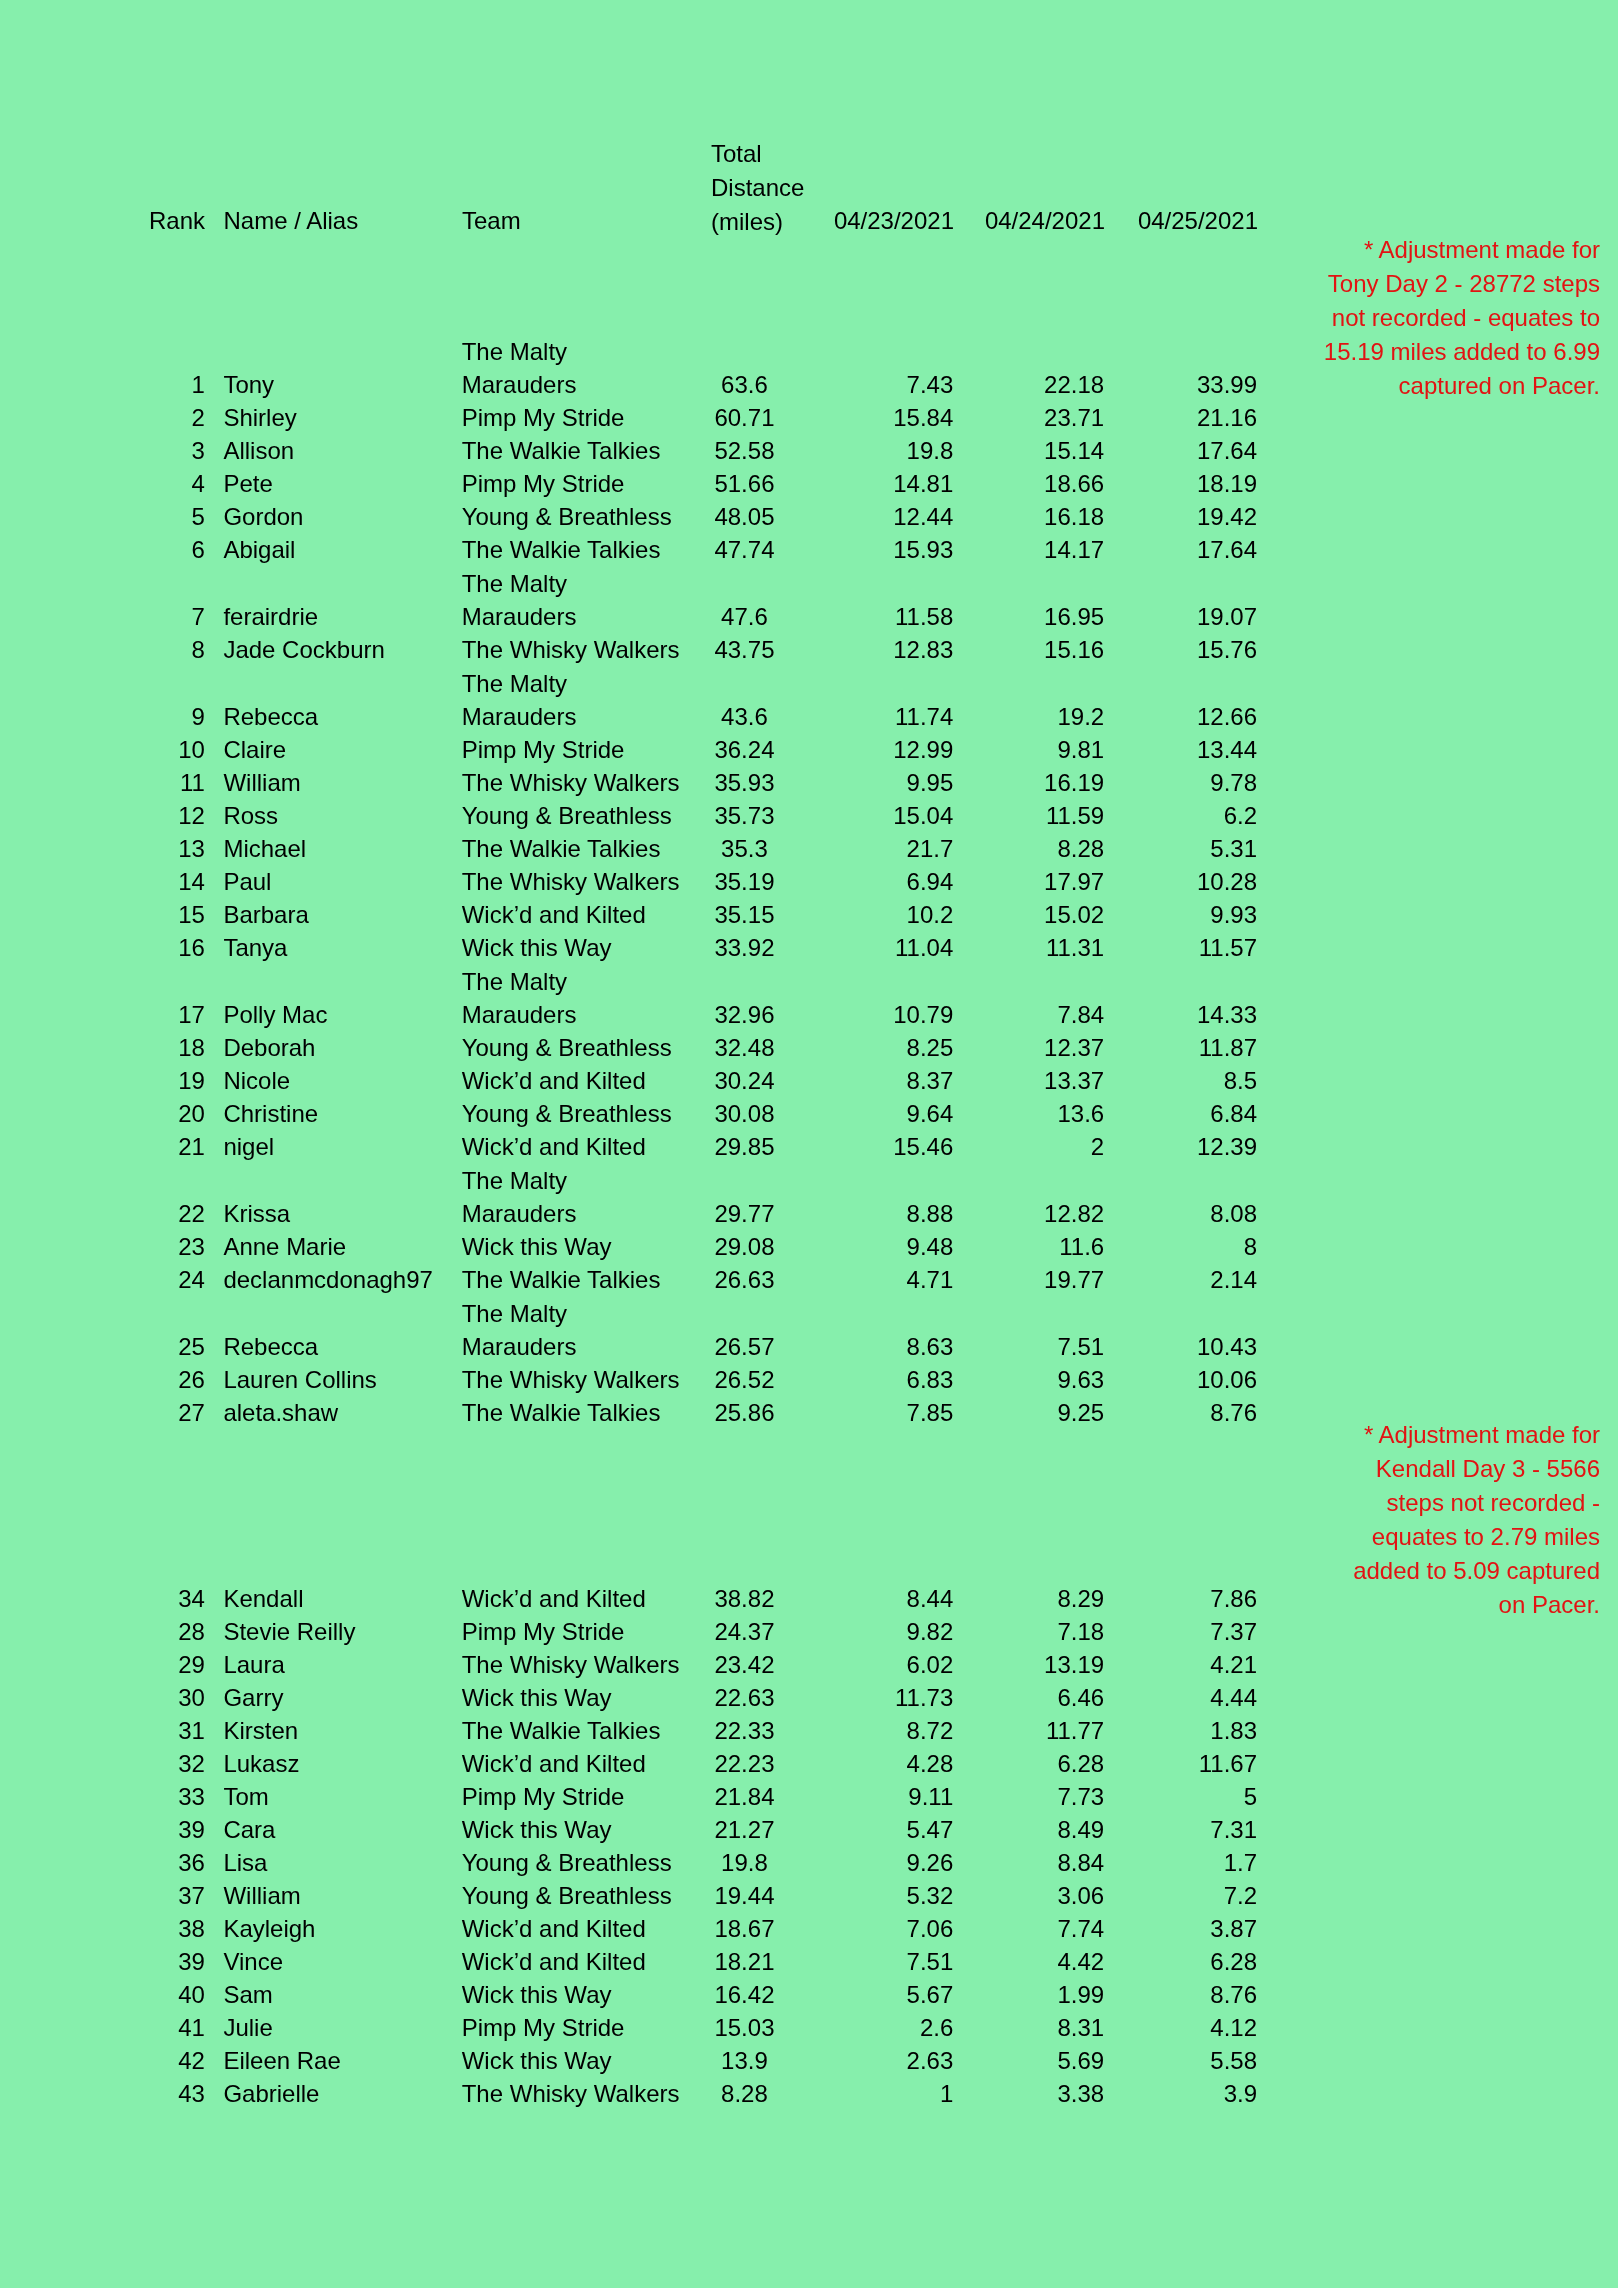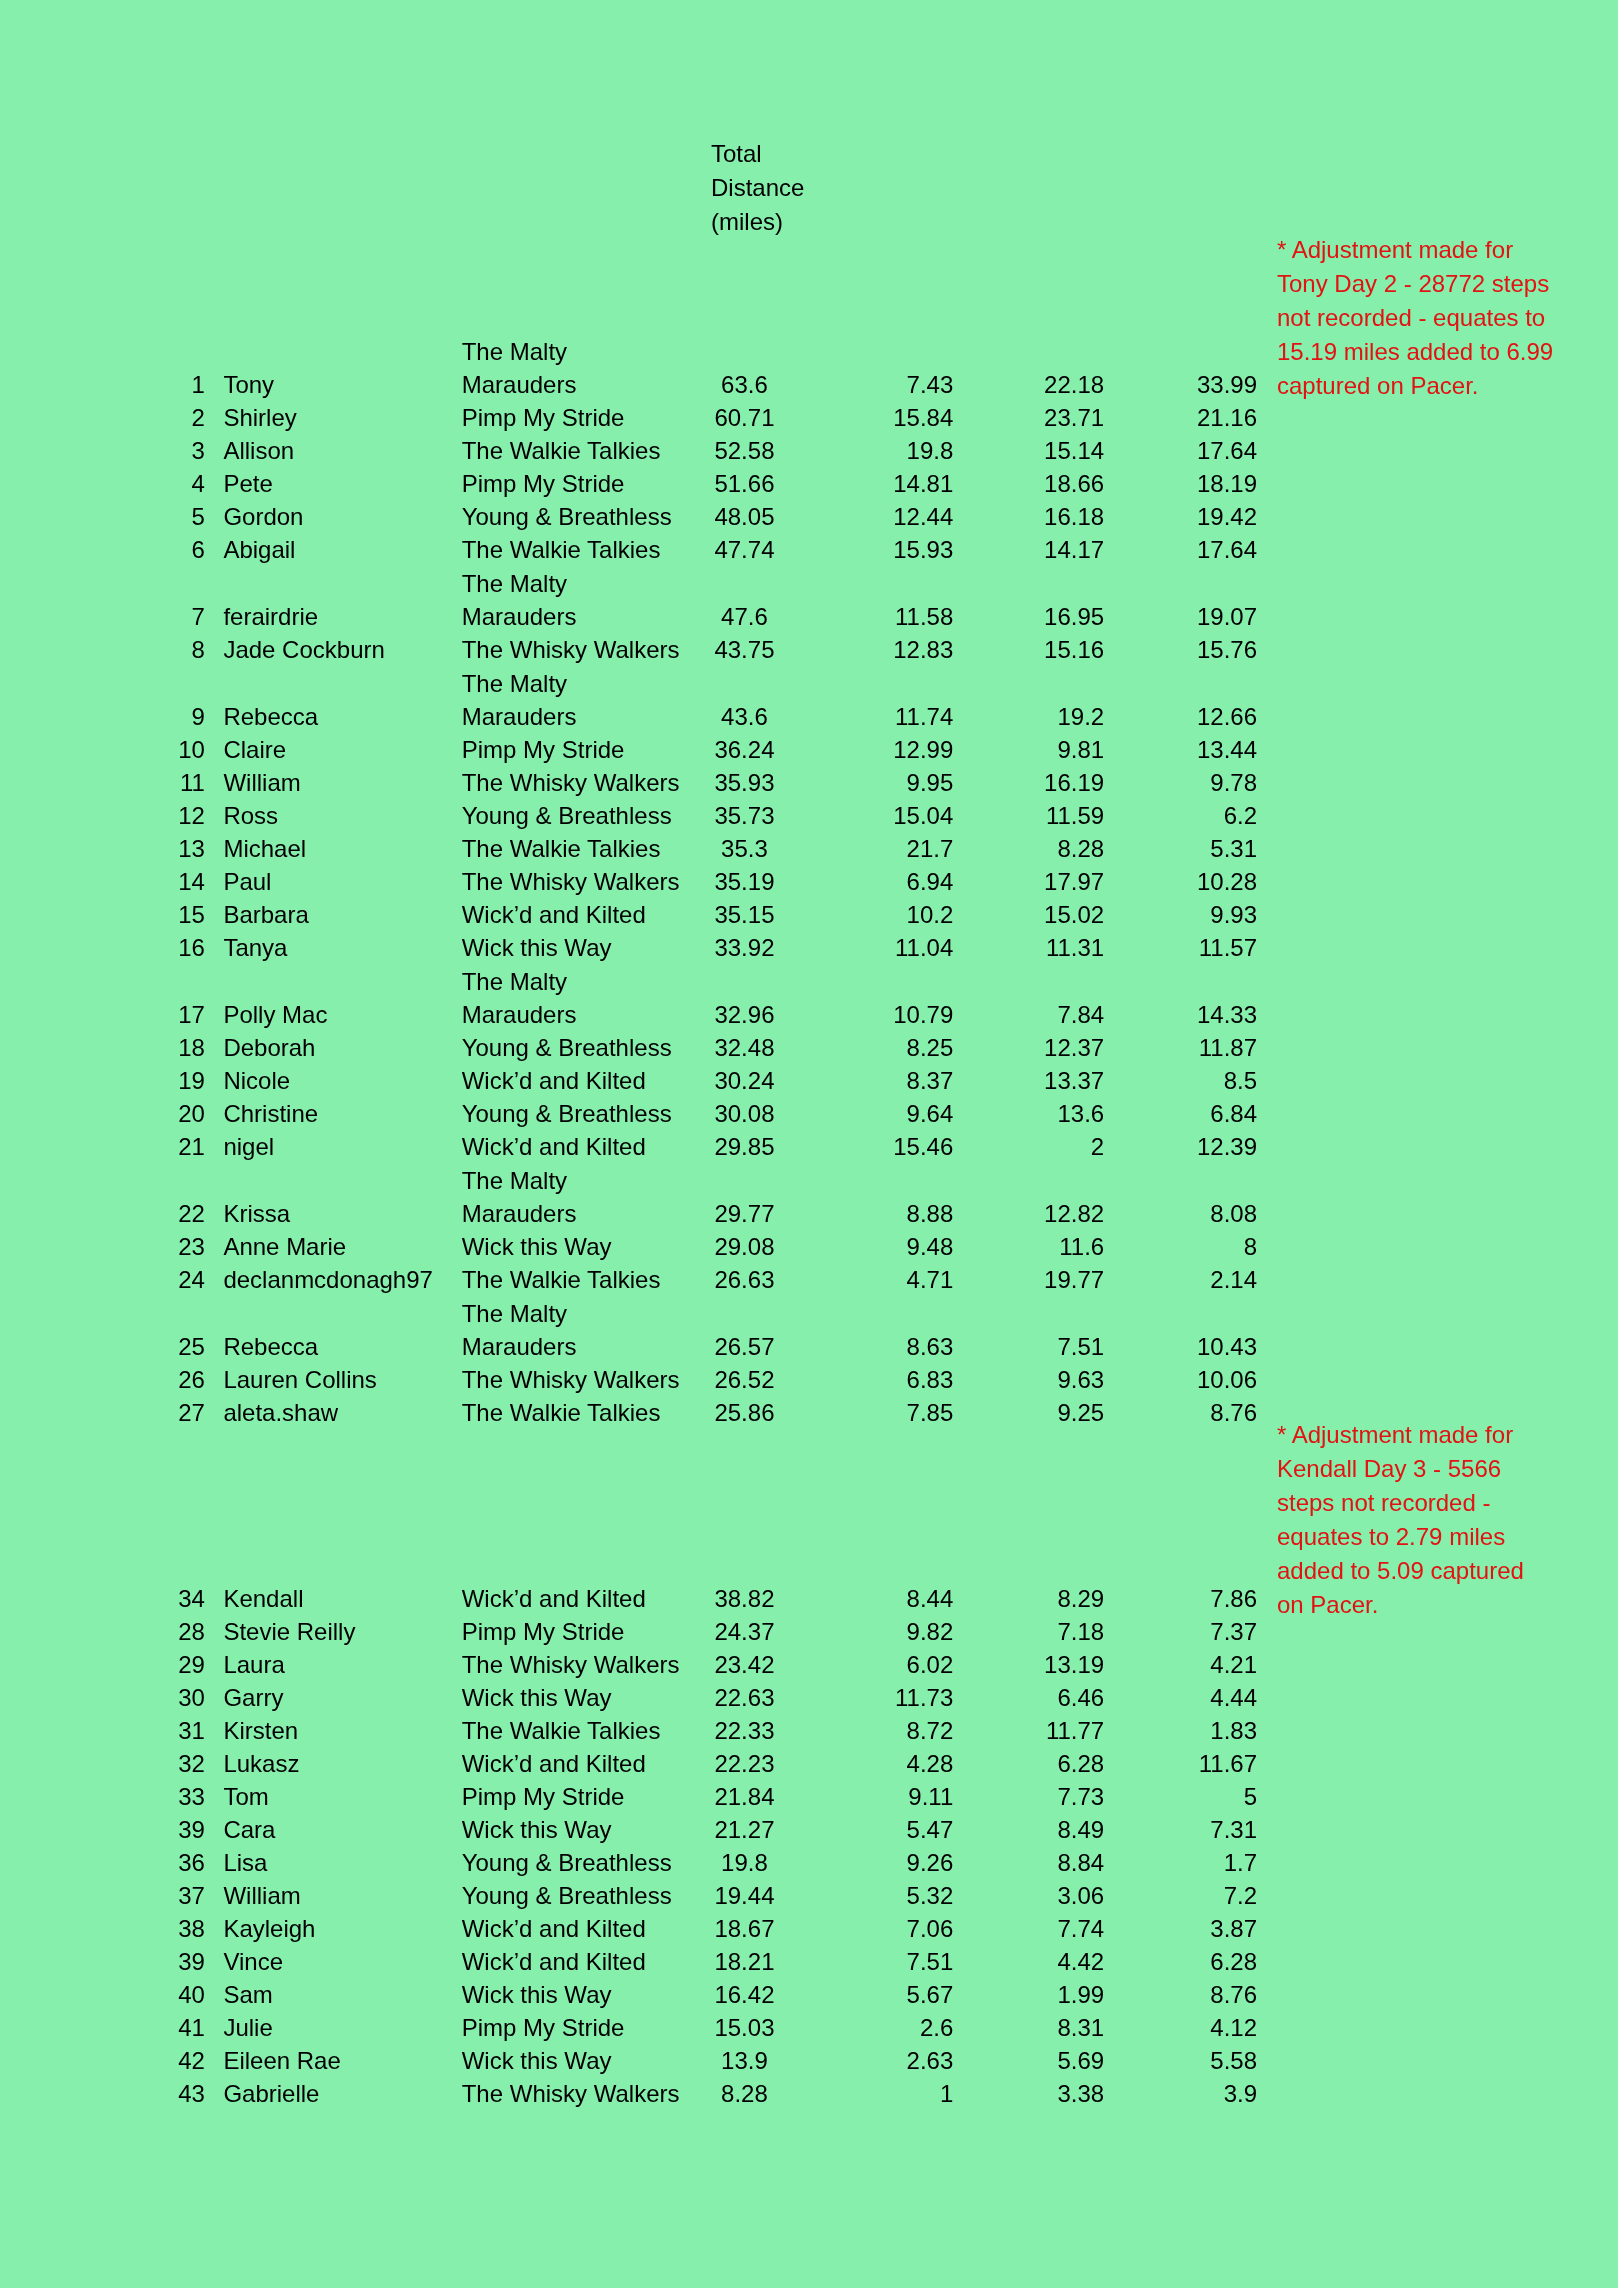--- a/index.html
+++ b/index.html
@@ -46,34 +46,43 @@
   .c-d     { text-align: right; }
   .c-d1    { width: 148px; }
   .c-d2    { width: 151px; }
   .c-d3    { width: 153px; }
   .note {
     position: absolute;
     left: 1277px;
     width: 323px;
     line-height: 34px;
     white-space: pre-line;
-    text-align: left;
+    text-align: right;
   }
   #note1 { top: 233px; }
   #note2 { top: 1418px; }
 </style>
 </head>
 <body>
 
 <div class="page" style="background: #86efac; color: rgb(0, 0, 0);">
 
   <div class="total-hdr">Total
 Distance
 (miles)</div>
 
+  <div class="hdr-row">
+    <div class="c-rank">Rank</div>
+    <div class="c-name">Name / Alias</div>
+    <div class="c-team">Team</div>
+    <div class="c-total"></div>
+    <div class="c-d c-d1">04/23/2021</div>
+    <div class="c-d c-d2">04/24/2021</div>
+    <div class="c-d c-d3">04/25/2021</div>
+  </div>
 
   <div class="tbl" id="tbl1">
   <div class="row tall">
     <div class="c-rank">1</div>
     <div class="c-name">Tony</div>
     <div class="c-team">The Malty
 Marauders</div>
     <div class="c-total">63.6</div>
     <div class="c-d c-d1">7.43</div>
     <div class="c-d c-d2">22.18</div>

